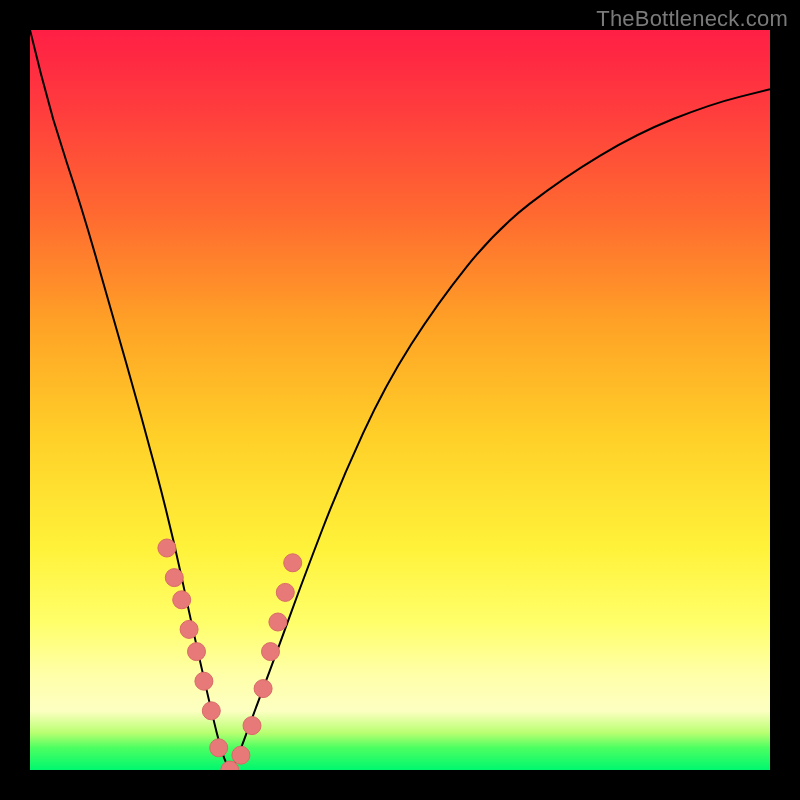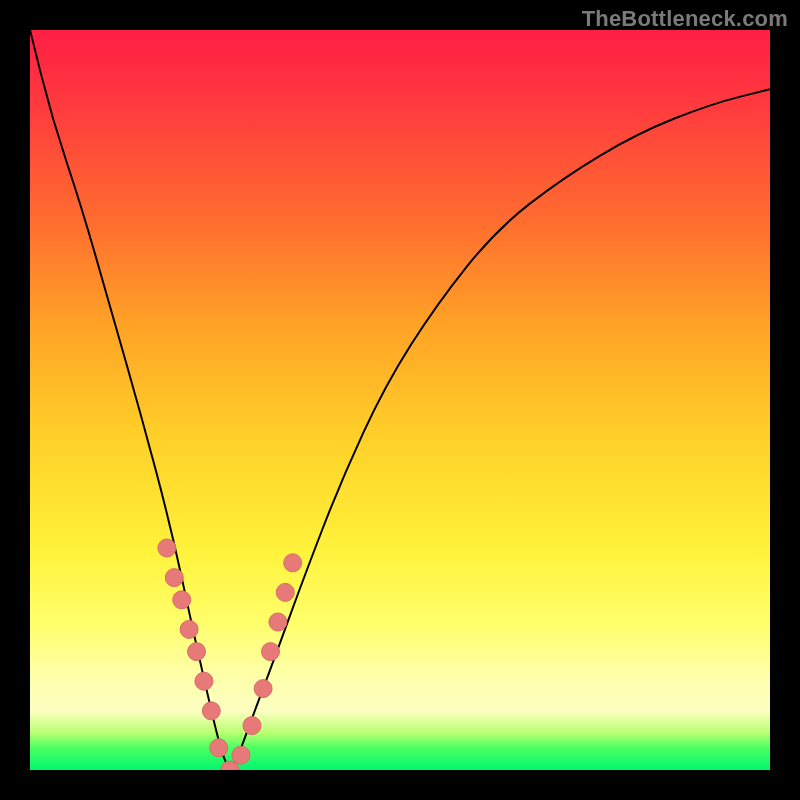--- a/index.html
+++ b/index.html
@@ -39,21 +39,21 @@
       #4cff62 97%,
       #00f76e 100%
     );
   }
   .watermark {
     position: absolute;
     top: 6px;
     right: 12px;
     color: #7a7a7a;
     font-size: 22px;
-    font-weight: 700;
+    font-weight: 400;
     letter-spacing: 0.2px;
     user-select: none;
   }
   svg.curve {
     position: absolute;
     left: 0;
     top: 0;
     width: 740px;
     height: 740px;
     pointer-events: none;

